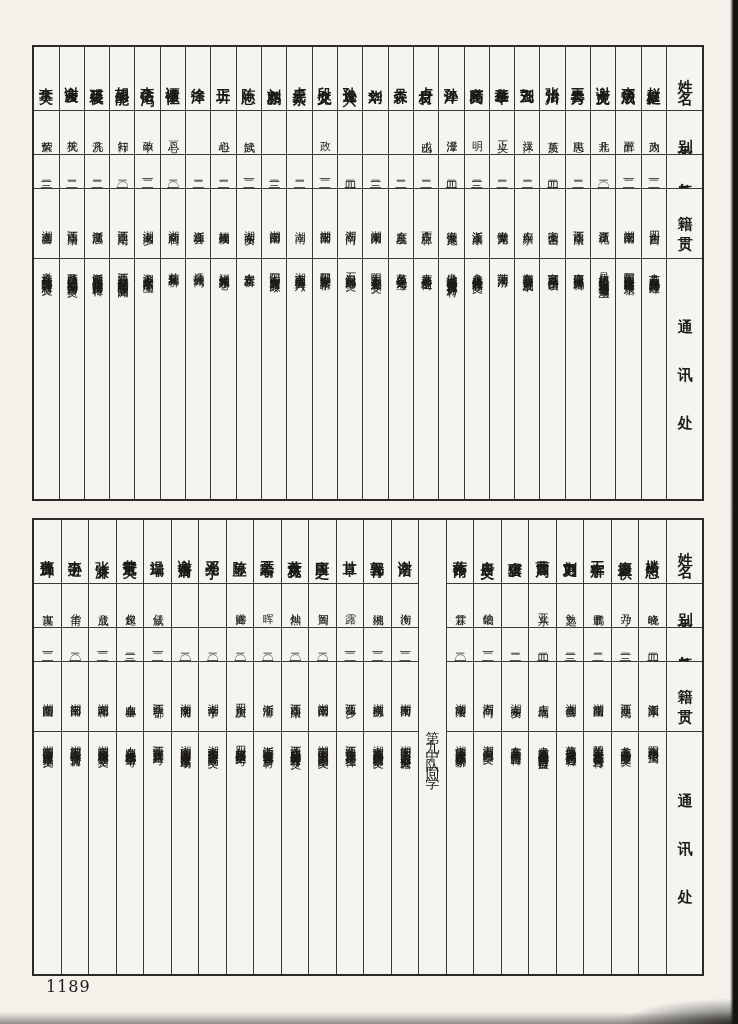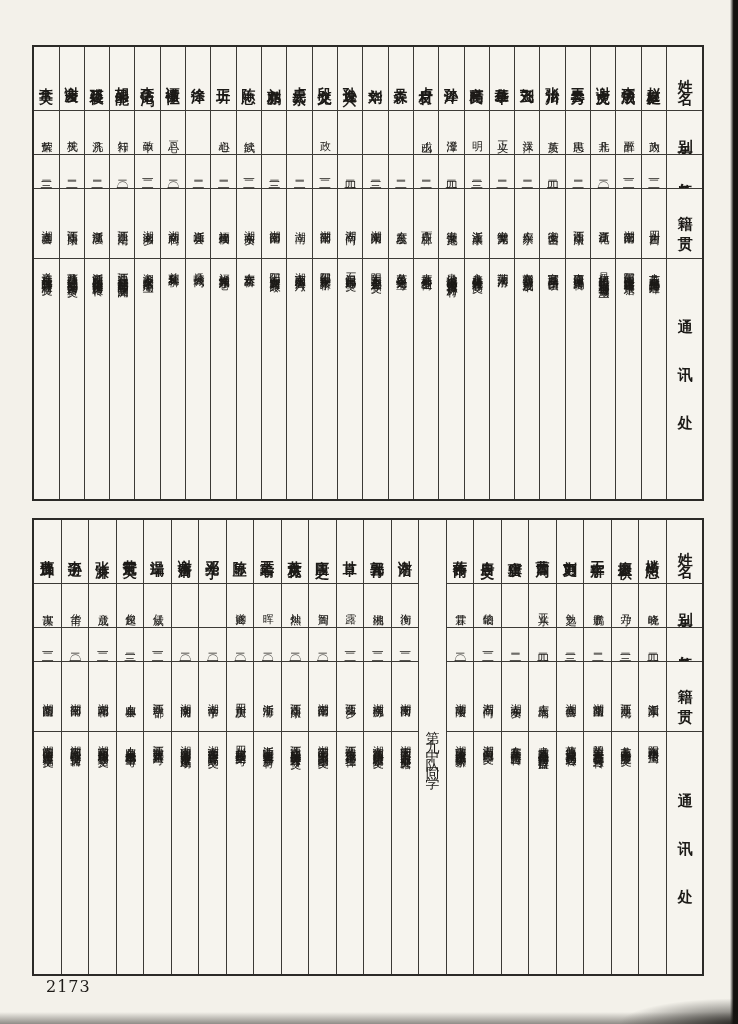--- a/index.html
+++ b/index.html
@@ -906,18 +906,18 @@
         </div>
         <div class="cell c-native">
           <span>湖南益阳</span>
         </div>
         <div class="cell c-addr">
           <span>湖南益阳清水潭曹东福交</span>
         </div>
       </div>
     </div>
 
-  <div class="page-number">2173</div>
+  <div class="page-number">1189</div>
 
   <div class="scan-edge-right"></div>
   <div class="scan-edge-bottom"></div>
   <div class="scan-smudge-br"></div>
 </div>
 
 </body></html>

